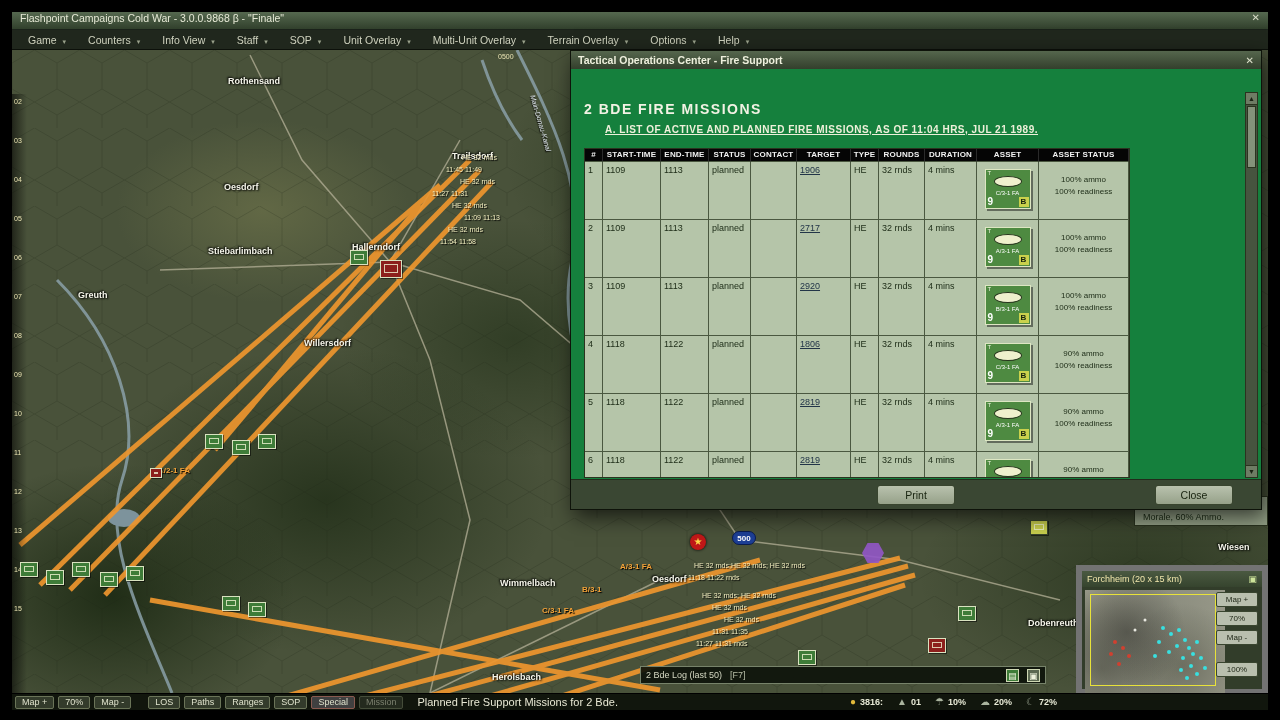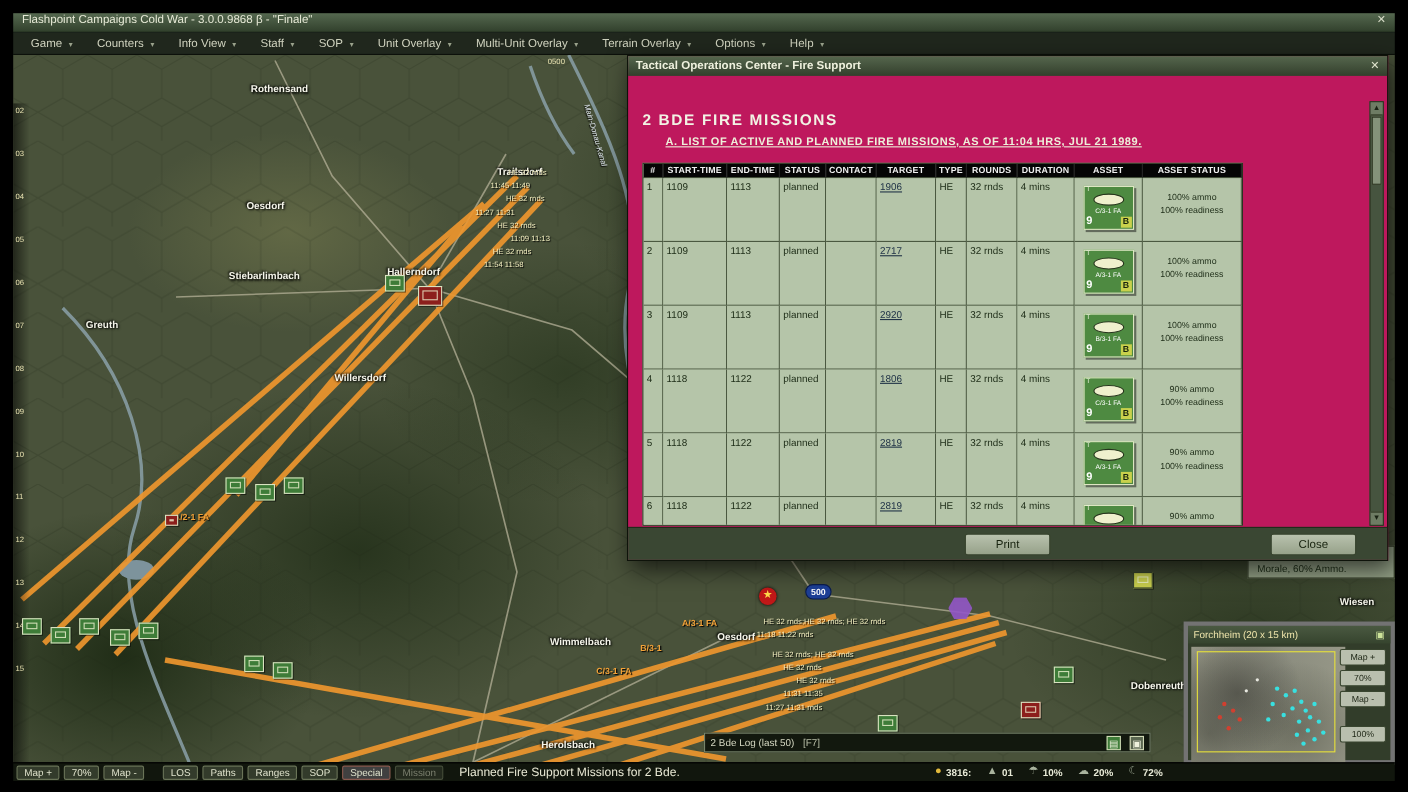--- a/index.html
+++ b/index.html
@@ -73,21 +73,21 @@
     gap:8px; padding:0 5px; }
   .logbar .lg-title { color:#d5d8c2; font-size:9px; }
   .logbar .lg-key { color:#b9bfa8; font-size:9px; }
   .lg-spacer { flex:1; }
   .logicon { width:13px; height:13px; font-size:9px; line-height:12px; text-align:center;
     color:#eef2dd; background:#3e7c38; border:1px solid #cfd8b4; }
   .logicon.alt { background:#5a6750; }
 
   
   .minimap { position:absolute; left:1076px; top:565px; width:192px; height:130px; z-index:7;
-    background:#323d2a; border:4px solid #737373; }
+    background:#323d2a; border:6px solid #737373; }
   .mm-title { height:16px; background:linear-gradient(#4a5941,#36442e); color:#f0e6ac;
     font-size:9px; display:flex; align-items:center; justify-content:space-between; padding:0 5px; }
   .mm-menu { color:#cde39a; font-size:9px; }
   .mm-body { position:relative; height:112px; }
   .mm-photo { position:absolute; left:3px; top:3px; width:140px; height:105px;
     background-color:#979888;
     background-image:
       radial-gradient(circle at 30% 40%, rgba(58,58,52,.6), transparent 50%),
       radial-gradient(circle at 70% 72%, rgba(70,72,60,.5), transparent 50%),
       radial-gradient(circle at 55% 22%, rgba(128,130,118,.6), transparent 60%),
@@ -95,21 +95,21 @@
   .mm-view { position:absolute; left:5px; top:4px; right:9px; bottom:9px;
     border:1px solid #e8e23a; }
   .mm-btns { position:absolute; right:4px; top:5px; width:42px; display:flex;
     flex-direction:column; gap:4px; }
   .mm-btn { height:15px; font-size:8px; background:#b9bfae; color:#1c2414;
     border:1px solid #39452f; border-radius:2px; font-family:"Liberation Sans",sans-serif; }
   .mm-btns .mm-btn:nth-child(4) { margin-top:13px; }
 
   
   .dialog { position:absolute; left:570px; top:50px; width:692px; height:460px; z-index:10;
-    background:#be185d; border:1px solid #0e130a; box-shadow:4px 7px 20px rgba(0,0,0,.65); }
+    background:#15803d; border:1px solid #0e130a; box-shadow:4px 7px 20px rgba(0,0,0,.65); }
   .d-title { height:18px; background:linear-gradient(#55664d,#333f2c); color:#eef0dd;
     font-size:10.5px; font-weight:bold; display:flex; align-items:center;
     justify-content:space-between; padding:0 7px; }
   .d-close { font-weight:normal; color:#dfe3cd; font-size:10px; }
   .d-tabs { height:22px; background:#3a4733; display:flex; align-items:flex-end; padding-left:14px;
     border-bottom:1px solid #28321f; }
   .d-tab { margin-top:3px; height:19px; line-height:18px; padding:0 13px; background:#75826a;
     color:#1a2314; font-size:10.5px; border:1px solid #2c3624; border-bottom:none; margin-right:2px;
     white-space:nowrap; }
   .d-tab.active { height:22px; line-height:21px; background:#c7ceba; font-weight:bold; }

